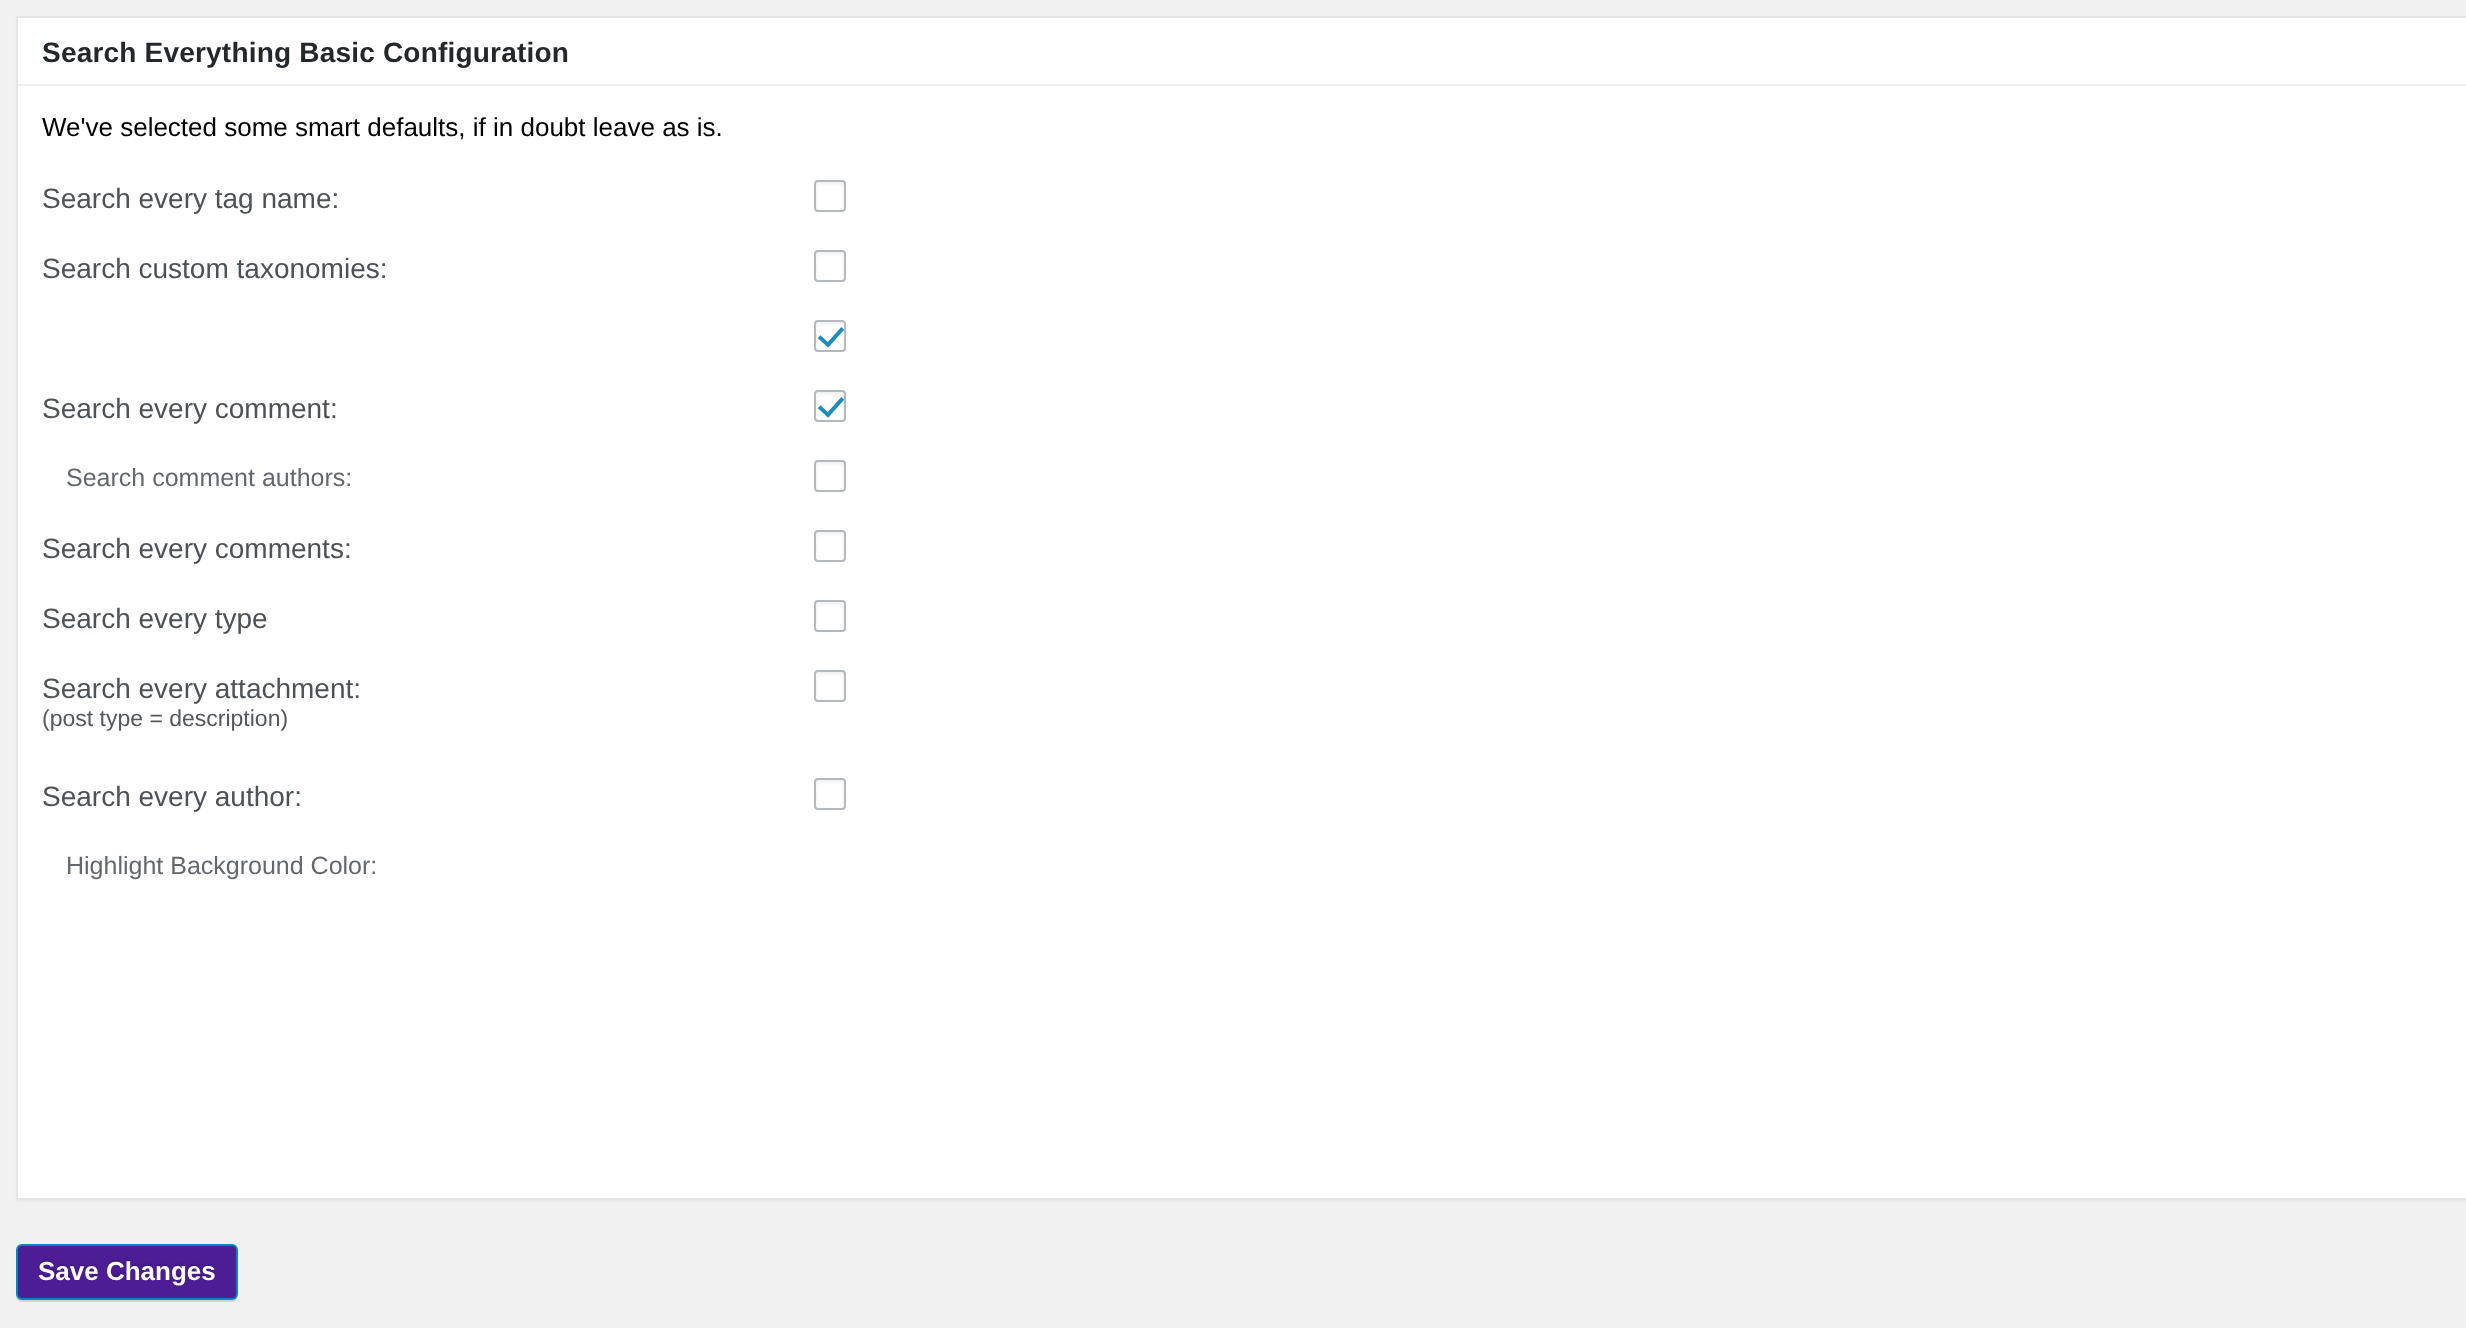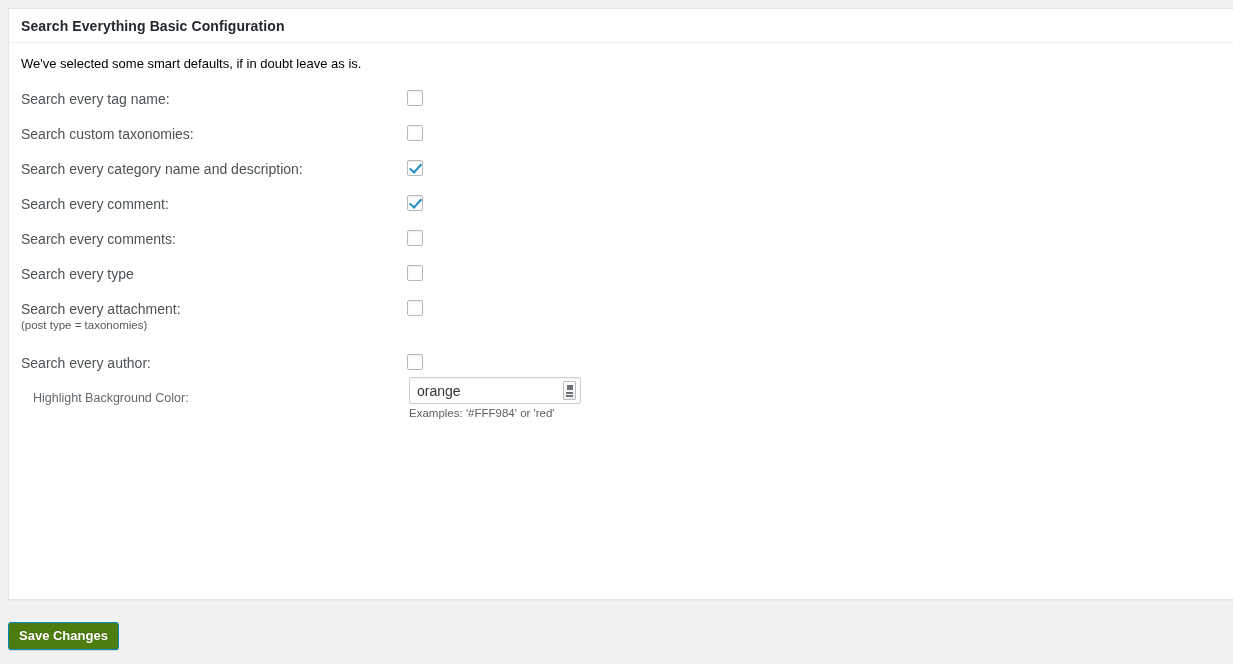--- a/index.html
+++ b/index.html
@@ -197,21 +197,21 @@
   }
 
   
   .submit-area {
     position: absolute;
     left: 8px;
     top: 622px;
   }
   .button-primary {
     display: inline-block;
-    background: #4d7c0f;
+    background: #4c1d95;
     border: 1px solid #0087bd;
     border-radius: 3px;
     color: #ffffff;
     font-family: "Liberation Sans", sans-serif;
     font-size: 13px;
     font-weight: bold;
     line-height: 26px;
     height: 28px;
     padding: 0 10px;
     box-sizing: border-box;
@@ -239,64 +239,60 @@
           <span class="lbl">Search every tag name:</span>
           <span class="cb"></span>
         </div>
 
         <div class="row">
           <span class="lbl">Search custom taxonomies:</span>
           <span class="cb"></span>
         </div>
 
         <div class="row">
-          <span class="lbl">Search every category name and description:</span>
           <span class="cb checked"></span>
         </div>
 
         <div class="row">
           <span class="lbl">Search every comment:</span>
           <span class="cb checked"></span>
         </div>
 
+        <div class="row">
+          <span class="lbl sub">Search comment authors:</span>
+          <span class="cb"></span>
+        </div>
 
 
         <div class="row">
           <span class="lbl">Search every comments:</span>
           <span class="cb"></span>
         </div>
 
         <div class="row">
           <span class="lbl">Search every type</span>
           <span class="cb"></span>
         </div>
 
         <div class="row tall">
           <span class="lbl">Search every attachment:</span>
-          <span class="note">(post type = taxonomies)</span>
+          <span class="note">(post type = description)</span>
           <span class="cb"></span>
         </div>
 
 
         <div class="row">
           <span class="lbl">Search every author:</span>
           <span class="cb"></span>
         </div>
 
 
         <div class="row field-row">
           <span class="lbl sub">Highlight Background Color:</span>
 
-          <div class="field-wrap">
-            <div class="field">
-              <input type="text" value="orange" style="">
-              <span class="picker-btn"></span>
-            </div>
-            <span class="examples">Examples: '#FFF984' or 'red'</span>
-          </div>
         </div>
 
       </div>
     </div>
   </div>
 
   <div class="submit-area">
     <button class="button-primary">Save Changes</button>
   </div>
 

